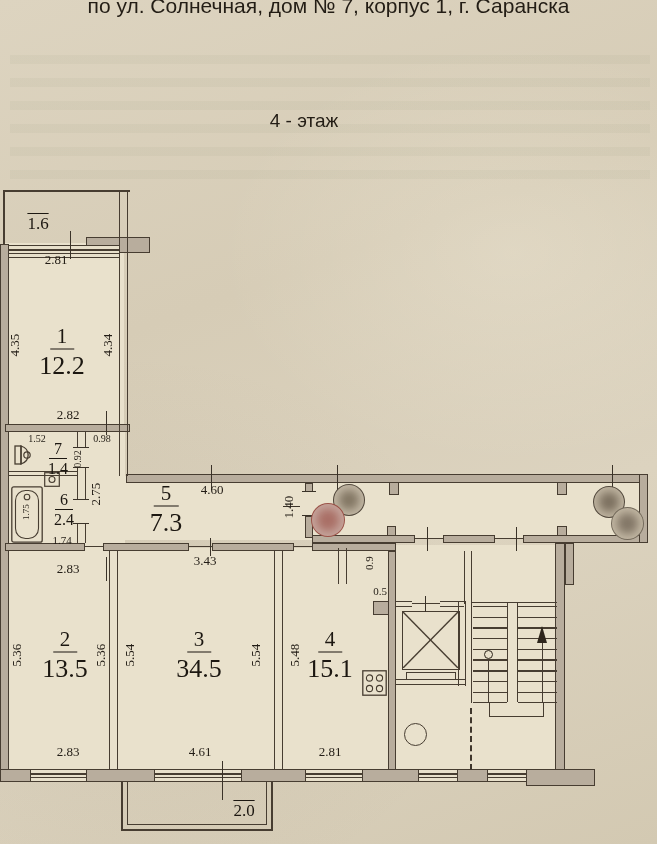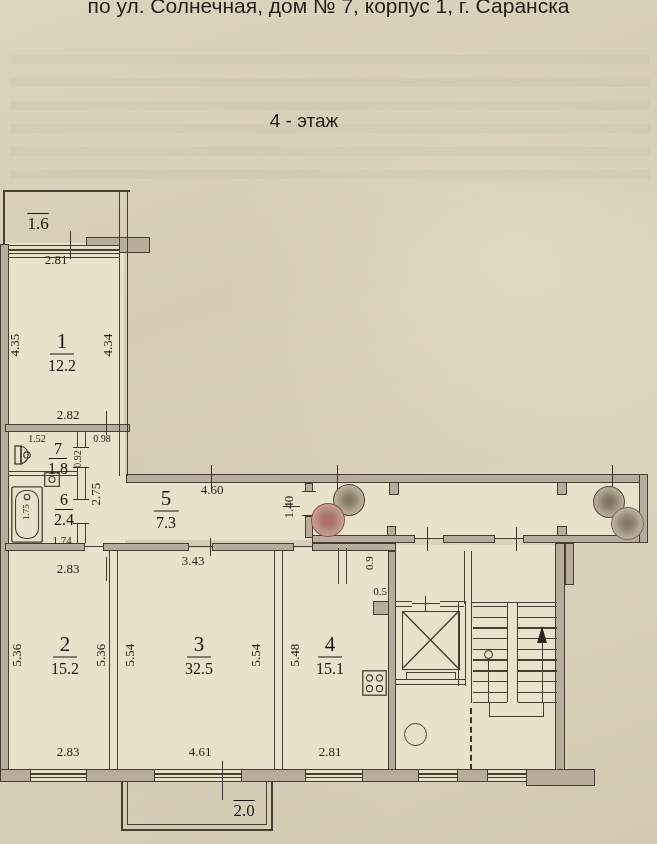--- a/index.html
+++ b/index.html
@@ -18,21 +18,21 @@
   .dbl{position:absolute;border-left:1.4px solid #473d31;border-right:1.4px solid #473d31;box-sizing:border-box}
   .hdbl{position:absolute;border-top:1.4px solid #473d31;border-bottom:1.4px solid #473d31;box-sizing:border-box}
   .win{position:absolute;background:#e8e0cb;border-top:1.4px solid #473d31;border-bottom:1.4px solid #473d31;box-sizing:border-box}
   .win i{position:absolute;left:0;right:0;height:1.2px;background:#473d31}
   .tick{position:absolute;background:#3a3228}
   .dim{position:absolute;font-size:13px;color:#221c15;white-space:nowrap;transform:translate(-50%,-50%)}
   .dimv{transform:translate(-50%,-50%) rotate(-90deg)}
   .s10{font-size:10px}.s9{font-size:9px}.s11{font-size:11px}
   .rlabel{position:absolute;transform:translate(-50%,-50%);text-align:center;color:#1c1711;line-height:1}
   .rlabel .n{display:inline-block;border-bottom:1.7px solid #1c1711;padding:0 7px 2px;font-size:21px}
-  .rlabel .a{display:block;font-size:16px;margin-top:3px}
+  .rlabel .a{display:block;font-size:26px;margin-top:3px}
   .rlabel.sm .n{font-size:16px;padding:0 5px 1px}
   .rlabel.sm .a{font-size:16px;margin-top:2px}
   .ovl{position:absolute;transform:translate(-50%,-50%);font-size:17px;text-decoration:overline;color:#1c1711}
   .stamp{position:absolute;border-radius:50%;overflow:hidden}
   .stamp>i{position:absolute;inset:5px;border-radius:45%;filter:blur(4px)}
   .flight{position:absolute;background:repeating-linear-gradient(180deg,#473d31 0,#473d31 1.4px,rgba(0,0,0,0) 1.4px,rgba(0,0,0,0) 10.7px)}
   .dash{position:absolute;border-left:2px dashed #3f362c}
   .tri{position:absolute;width:0;height:0;border-left:5px solid rgba(0,0,0,0);border-right:5px solid rgba(0,0,0,0);border-bottom:17px solid #2e261c}
   .title{position:absolute;font-family:"Liberation Sans",sans-serif;color:#231d15;text-align:center}
   .ghost{position:absolute;background:repeating-linear-gradient(180deg,rgba(95,110,75,.05) 0 9px,rgba(0,0,0,0) 9px 23px)}
@@ -213,25 +213,25 @@
       <i style="background:#a96f66"></i>
     </div>
   <div class="stamp" style="left:593px;top:486px;width:30px;height:30px;border:1.5px solid rgba(62,53,42,.85);background:#bfb4a0">
       <i style="background:#7d7160"></i>
     </div>
   <div class="stamp" style="left:611px;top:507px;width:31px;height:31px;border:1.5px solid rgba(62,53,42,.6);background:#c2b7a3">
       <i style="background:#837767"></i>
     </div>
 
   <div class="rlabel" style="left:62px;top:352px"><span class="n">1</span><span class="a">12.2</span></div>
-  <div class="rlabel sm" style="left:58px;top:459px"><span class="n">7</span><span class="a">1.8</span></div>
+  <div class="rlabel sm" style="left:58px;top:459px"><span class="n">7</span><span class="a">1.4</span></div>
   <div class="rlabel sm" style="left:64px;top:510px"><span class="n">6</span><span class="a">2.4</span></div>
   <div class="rlabel" style="left:166px;top:509px"><span class="n">5</span><span class="a">7.3</span></div>
-  <div class="rlabel" style="left:65px;top:655px"><span class="n">2</span><span class="a">15.2</span></div>
-  <div class="rlabel" style="left:199px;top:655px"><span class="n">3</span><span class="a">32.5</span></div>
+  <div class="rlabel" style="left:65px;top:655px"><span class="n">2</span><span class="a">13.5</span></div>
+  <div class="rlabel" style="left:199px;top:655px"><span class="n">3</span><span class="a">34.5</span></div>
   <div class="rlabel" style="left:330px;top:655px"><span class="n">4</span><span class="a">15.1</span></div>
 
   <div class="ovl" style="left:38px;top:224px">1.6</div>
   <div class="ovl" style="left:244px;top:811px">2.0</div>
 
   <div class="dim" style="left:56px;top:260px">2.81</div>
   <div class="dim dimv" style="left:15px;top:345px">4.35</div>
   <div class="dim dimv" style="left:108px;top:345px">4.34</div>
   <div class="dim" style="left:68px;top:415px">2.82</div>
   <div class="dim s10" style="left:37px;top:438px">1.52</div>
@@ -239,21 +239,21 @@
   <div class="dim s10" style="left:102px;top:438px">0.98</div>
   <div class="dim dimv s9" style="left:26px;top:512px">1.75</div>
   <div class="dim s11" style="left:62px;top:540px">1.74</div>
   <div class="dim dimv" style="left:96px;top:494px">2.75</div>
   <div class="dim" style="left:212px;top:490px">4.60</div>
   <div class="dim dimv" style="left:289px;top:507px">1.40</div>
   <div class="dim" style="left:68px;top:569px">2.83</div>
   <div class="dim dimv" style="left:17px;top:655px">5.36</div>
   <div class="dim dimv" style="left:101px;top:655px">5.36</div>
   <div class="dim" style="left:68px;top:752px">2.83</div>
-  <div class="dim" style="left:193px;top:561px">3.43</div>
+  <div class="dim" style="left:205px;top:561px">3.43</div>
   <div class="dim dimv" style="left:130px;top:655px">5.54</div>
   <div class="dim dimv" style="left:256px;top:655px">5.54</div>
   <div class="dim" style="left:200px;top:752px">4.61</div>
   <div class="dim dimv s11" style="left:369px;top:563px">0.9</div>
   <div class="dim s11" style="left:380px;top:591px">0.5</div>
   <div class="dim dimv" style="left:295px;top:655px">5.48</div>
   <div class="dim" style="left:330px;top:752px">2.81</div>
 
 </div>
 

